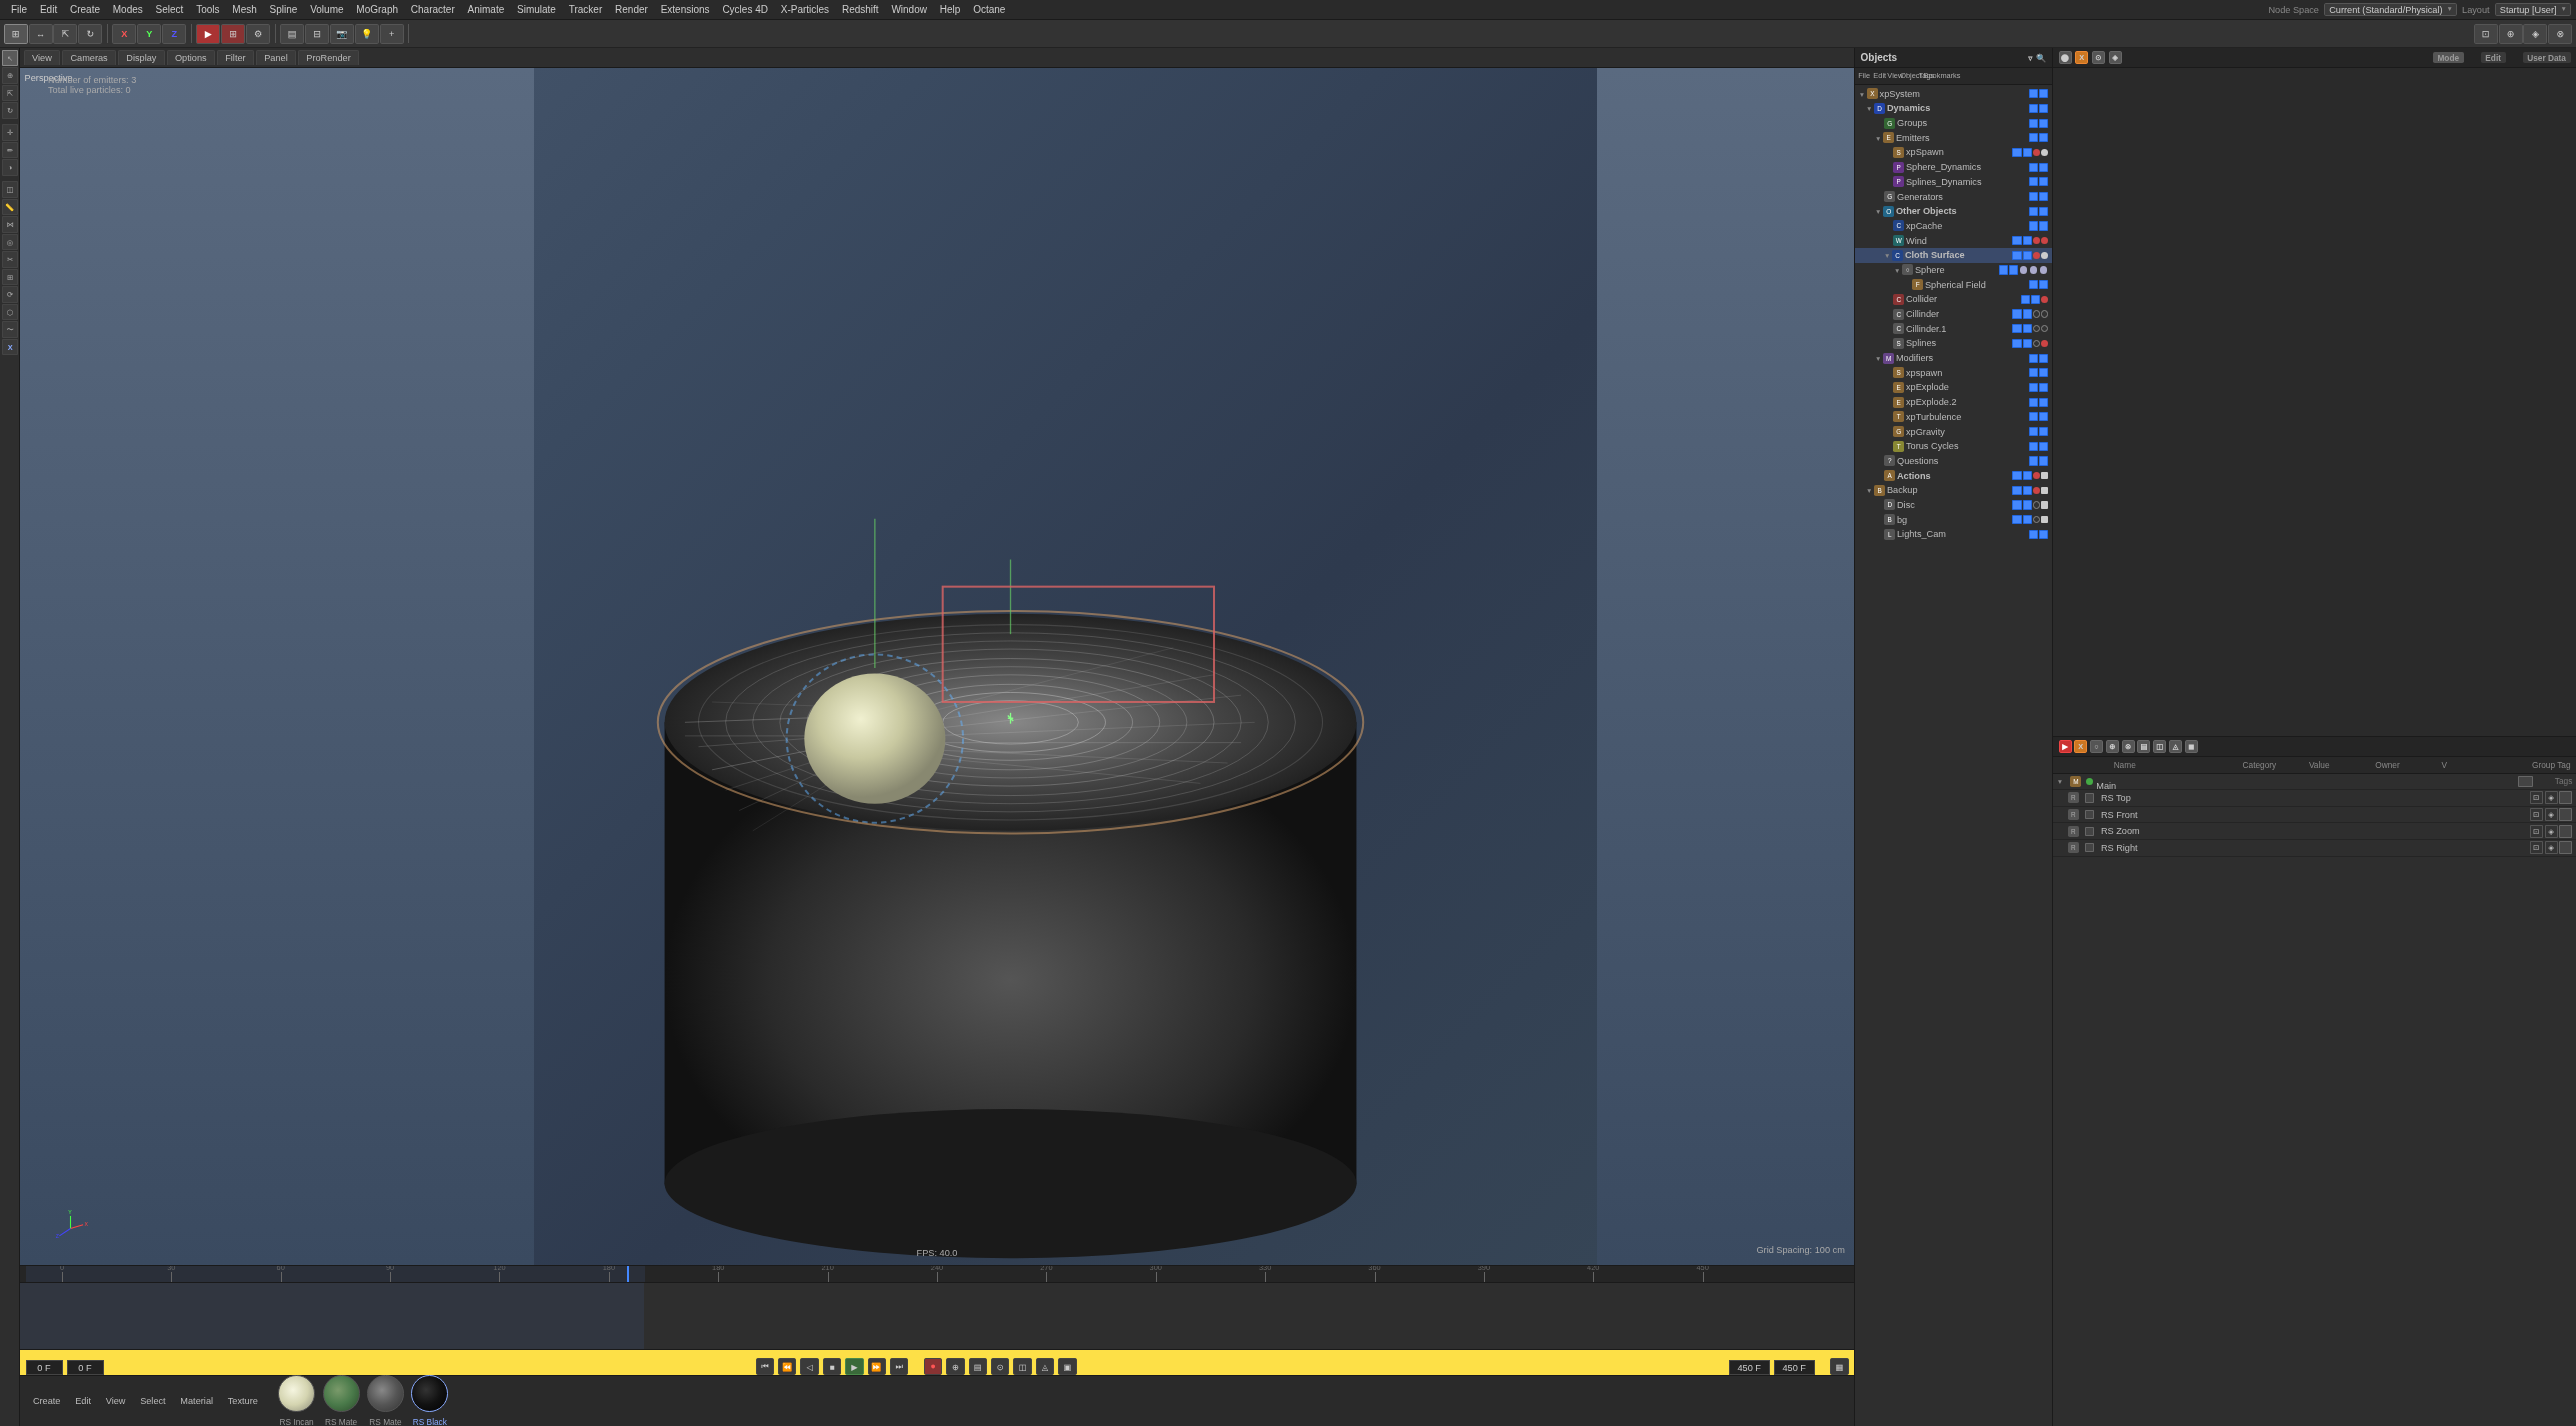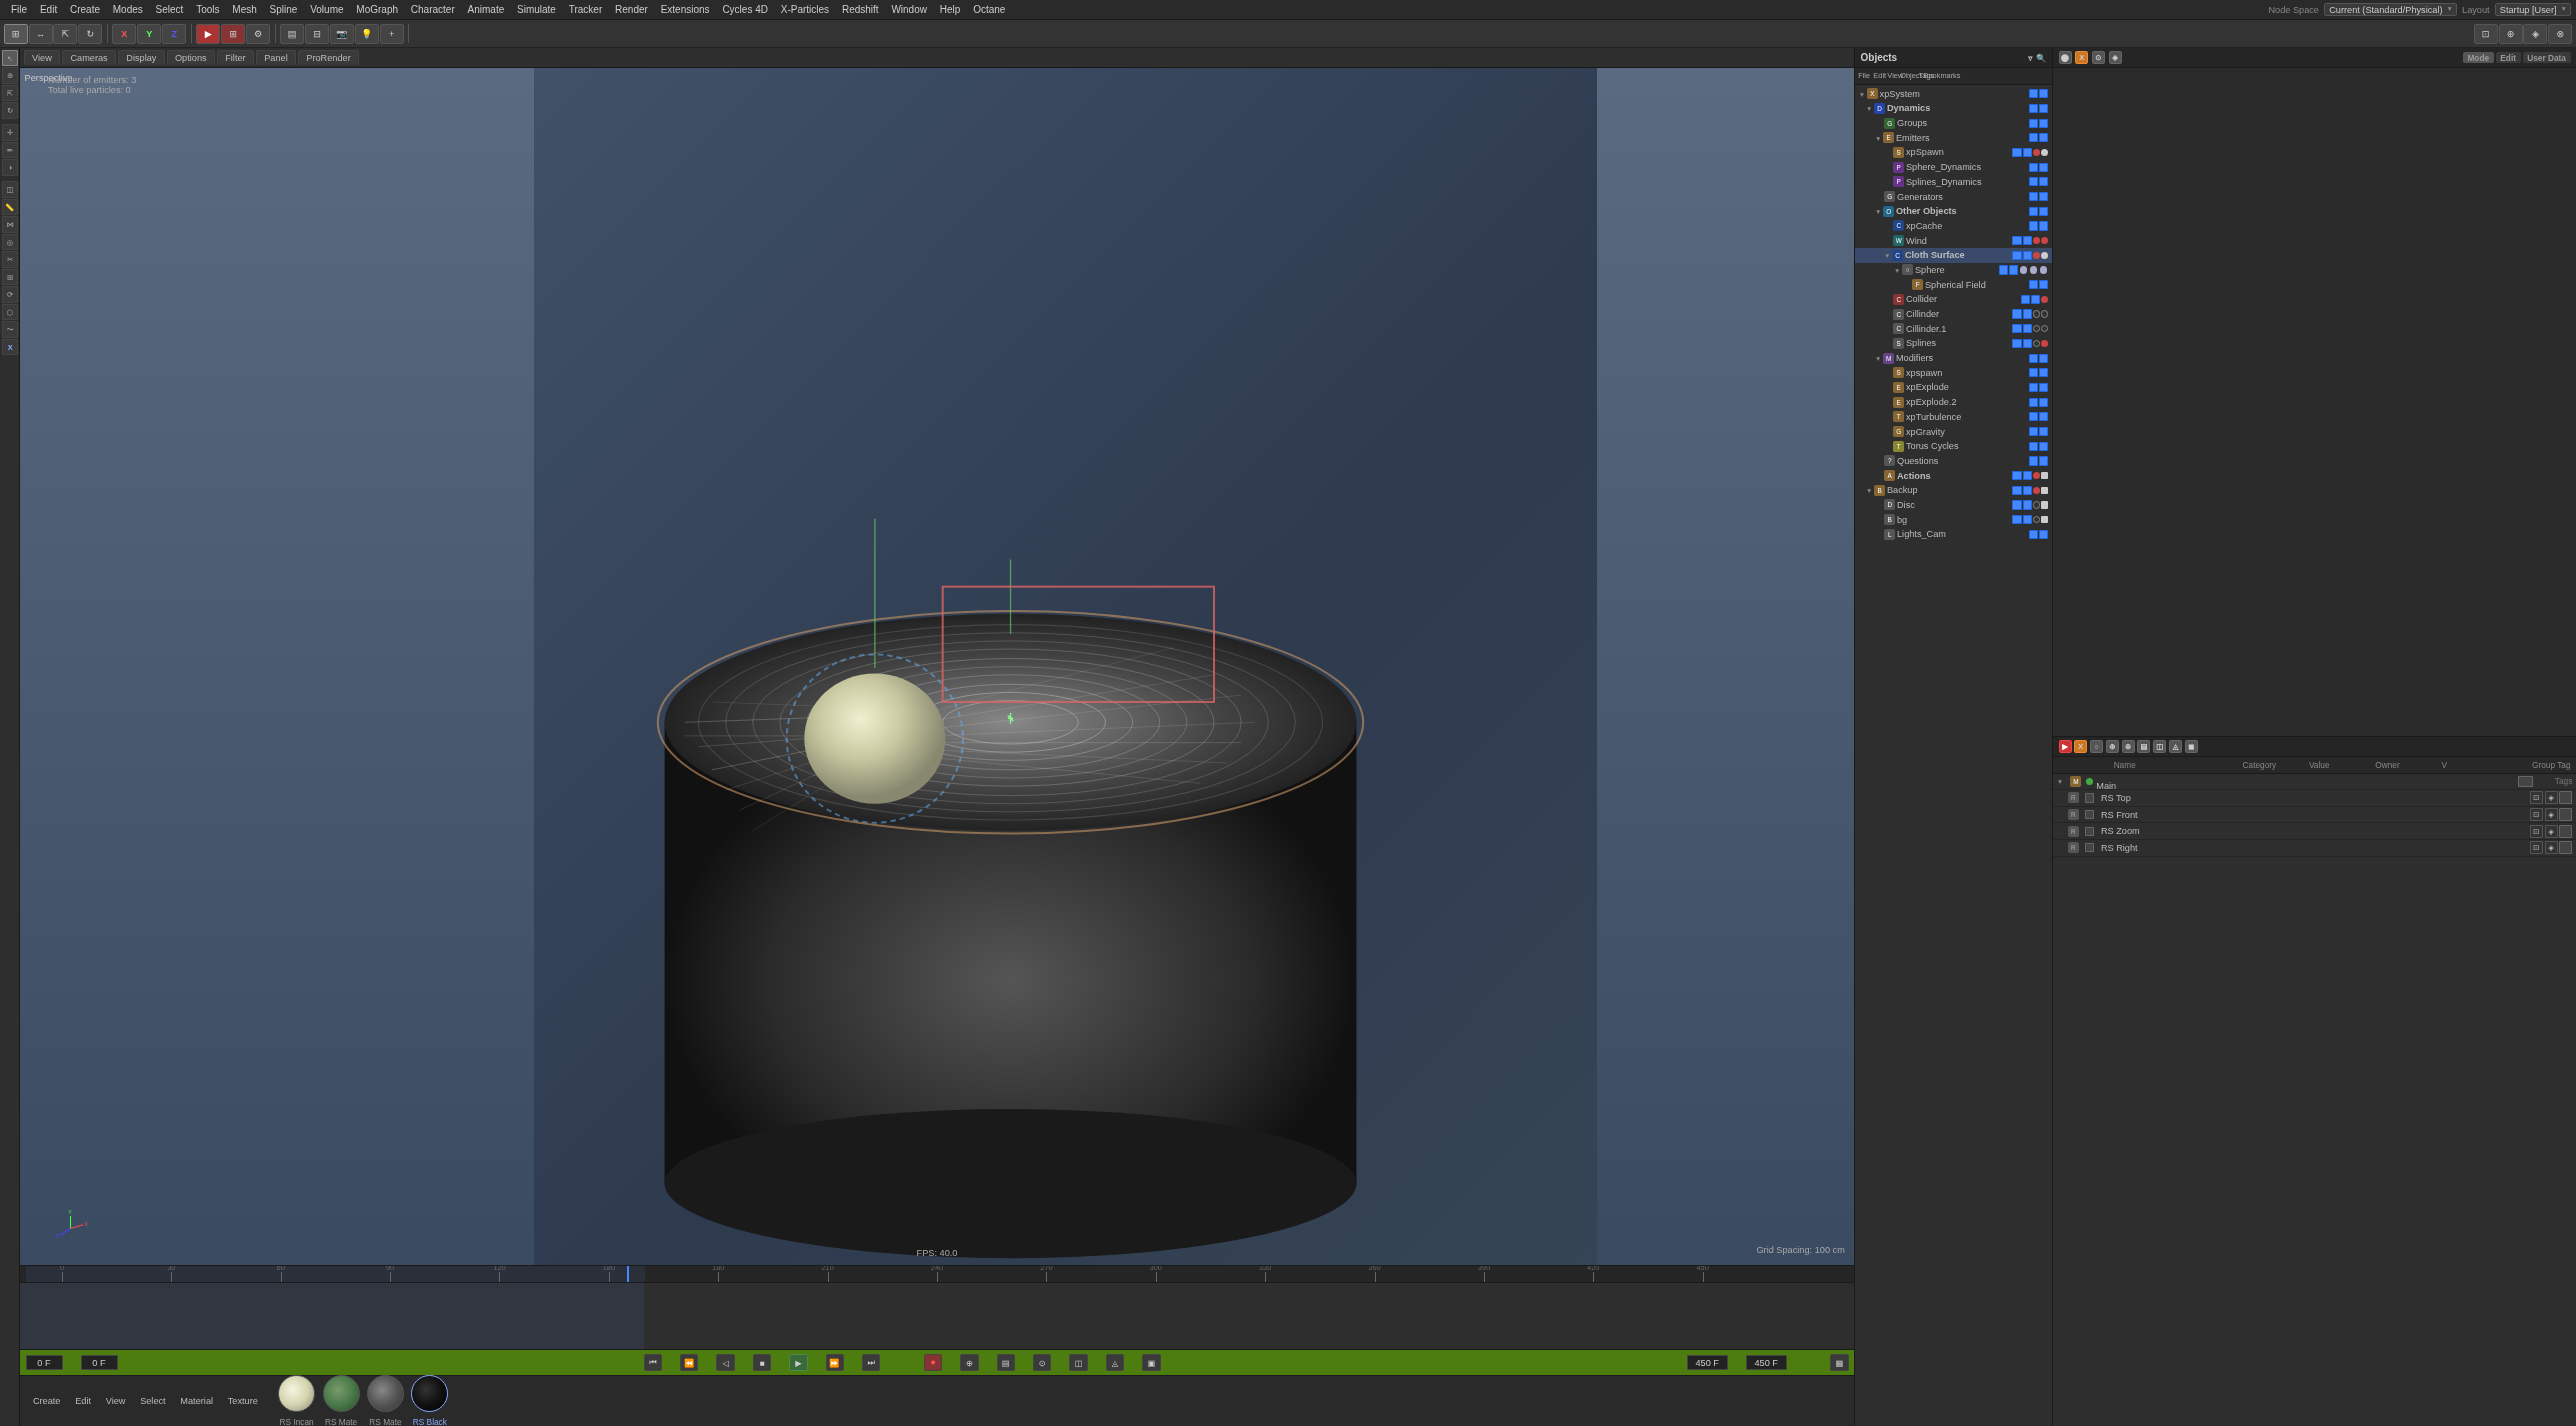--- a/index.html
+++ b/index.html
@@ -234,25 +234,25 @@
       position: relative;
       overflow: hidden;
     }
     #timeline-tracks {
       flex: 1;
       background: #2e2e2e;
       position: relative;
     }
     #timeline-controls {
       height: 26px;
-      background: #4d7c0f;
-      display: flex;
-      align-items: center;
+      background: #fde047;
+      display: flex;
+      align-items: flex-end;
       padding: 0 5.5px;
-      gap: 18px;
+      gap: 4px;
       border-top: 0.9px solid #1a1a1a;
     }
     .tc-btn {
       width: 18.4px;
       height: 16.6px;
       background: #3a3a3a;
       border: 0.9px solid #444;
       display: flex;
       align-items: center;
       justify-content: center;
@@ -1265,21 +1265,21 @@
     <div id="far-right-top">
 
       <div id="attr-header">
 
         <div style="display:flex;gap:3.7px;align-items:center;width:100%;">
           <div style="width:13px;height:13px;background:#555;border:0.9px solid #666;border-radius:1.8px;display:flex;align-items:center;justify-content:center;font-size:7.4px;cursor:pointer;">⬤</div>
           <div style="width:13px;height:13px;background:#cc7722;border:0.9px solid #ee8833;border-radius:1.8px;display:flex;align-items:center;justify-content:center;font-size:7.4px;cursor:pointer;">X</div>
           <div style="width:13px;height:13px;background:#555;border:0.9px solid #666;border-radius:1.8px;display:flex;align-items:center;justify-content:center;font-size:7.4px;cursor:pointer;">⊙</div>
           <div style="width:13px;height:13px;background:#555;border:0.9px solid #666;border-radius:1.8px;display:flex;align-items:center;justify-content:center;font-size:7.4px;cursor:pointer;">◈</div>
           <div style="flex:1"></div>
-          <div style="display:flex;gap:2px;font-size:8.3px;color:#999;">
+          <div style="display:flex;gap:17px;font-size:8.3px;color:#999;">
             <span style="padding:0.9px 4.6px;background:#555;border-radius:1.8px;cursor:pointer;">Mode</span>
             <span style="padding:0.9px 4.6px;background:#3a3a3a;border-radius:1.8px;cursor:pointer;">Edit</span>
             <span style="padding:0.9px 4.6px;background:#3a3a3a;border-radius:1.8px;cursor:pointer;">User Data</span>
           </div>
         </div>
       </div>
 
       <div id="attr-content" style="flex:1; background:#2a2a2a;">
       </div>
 

